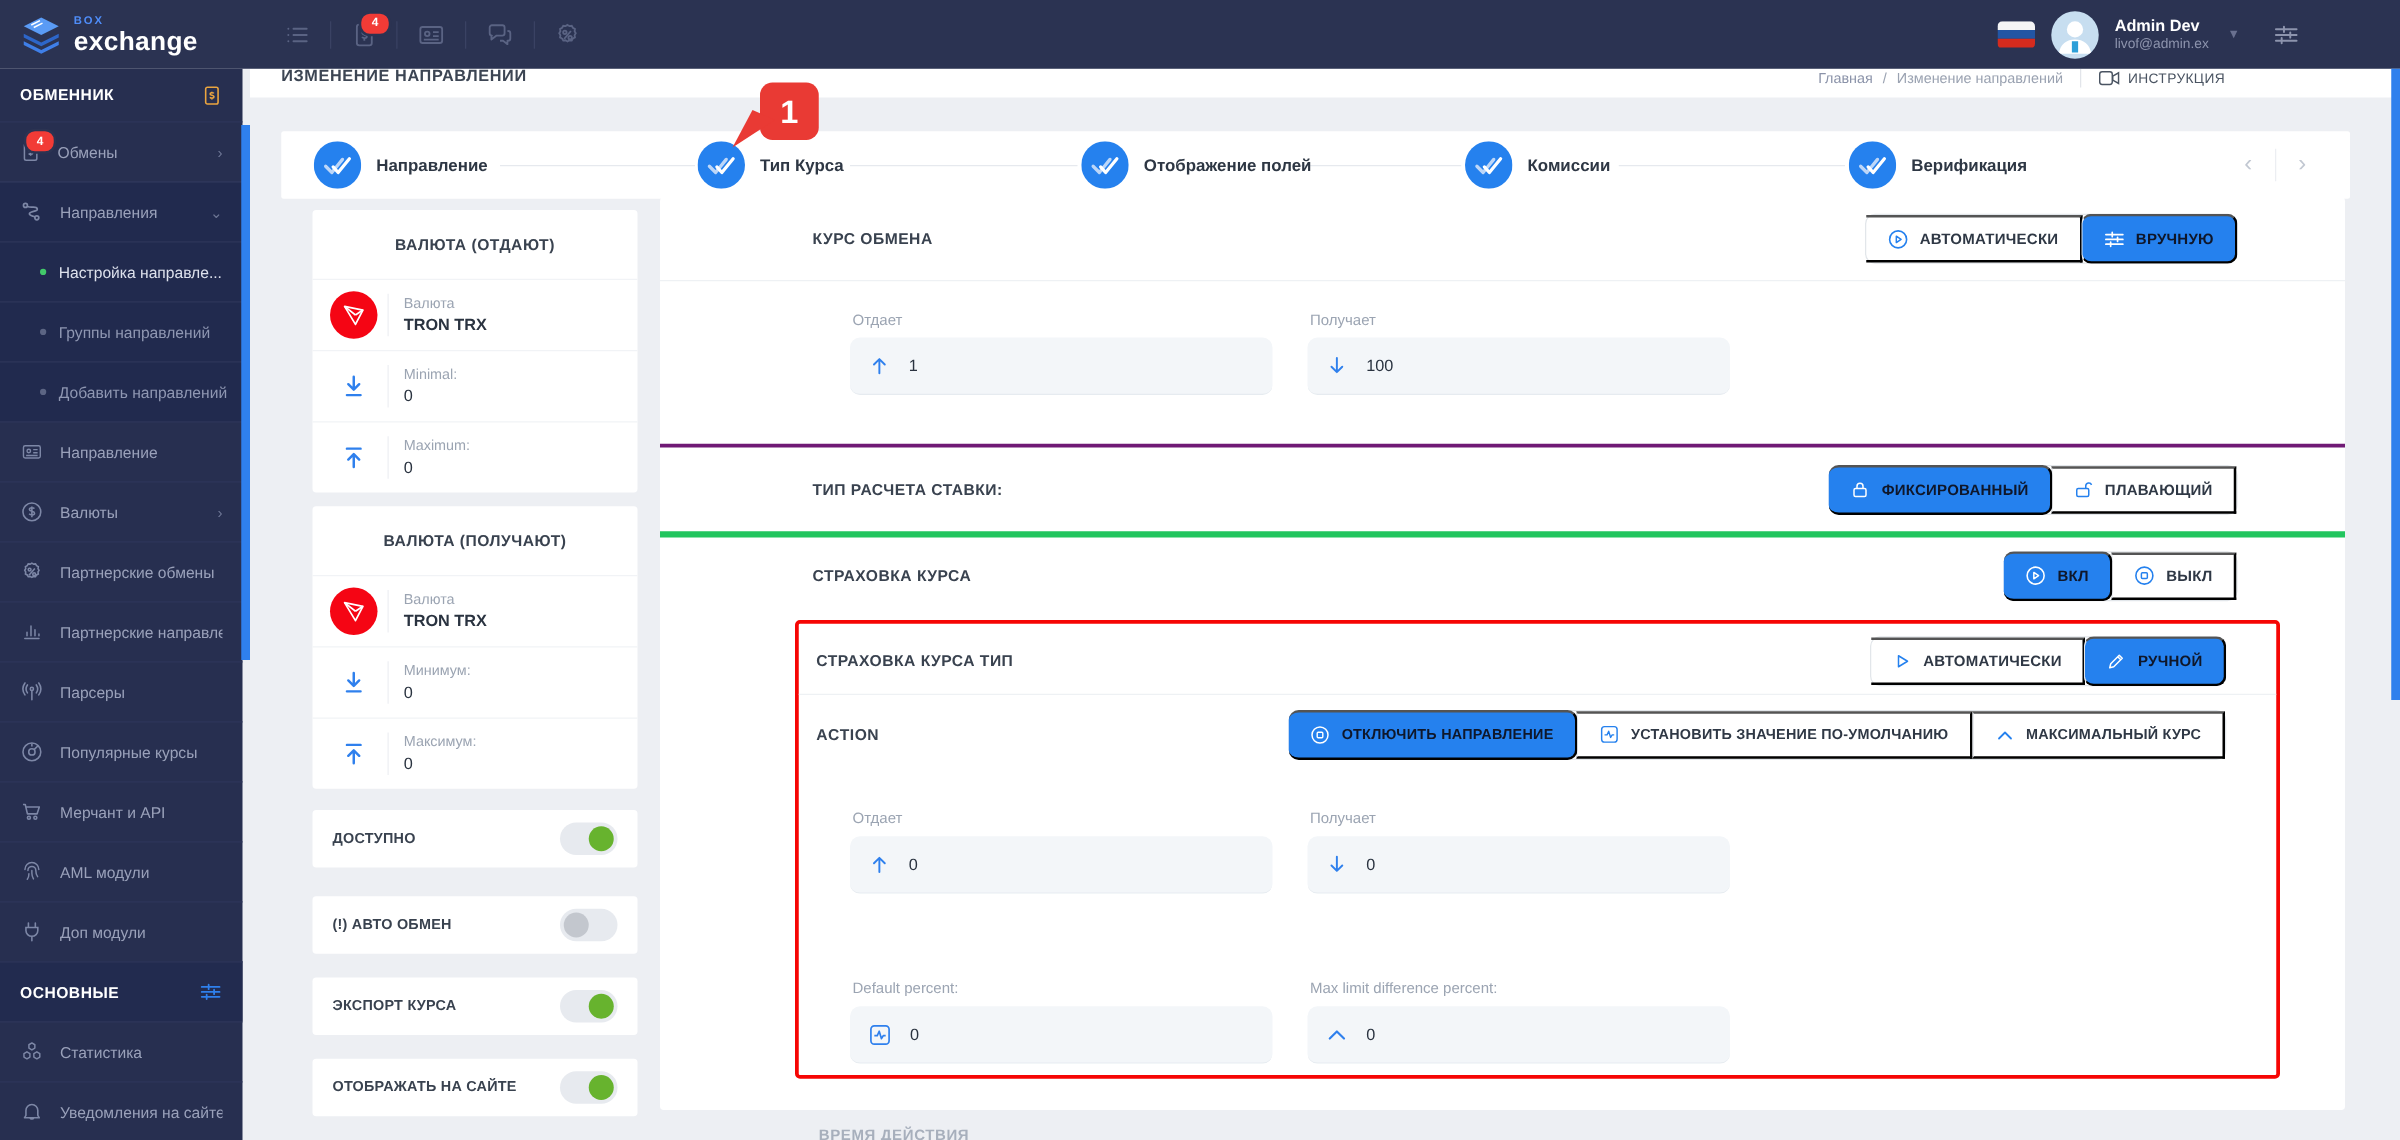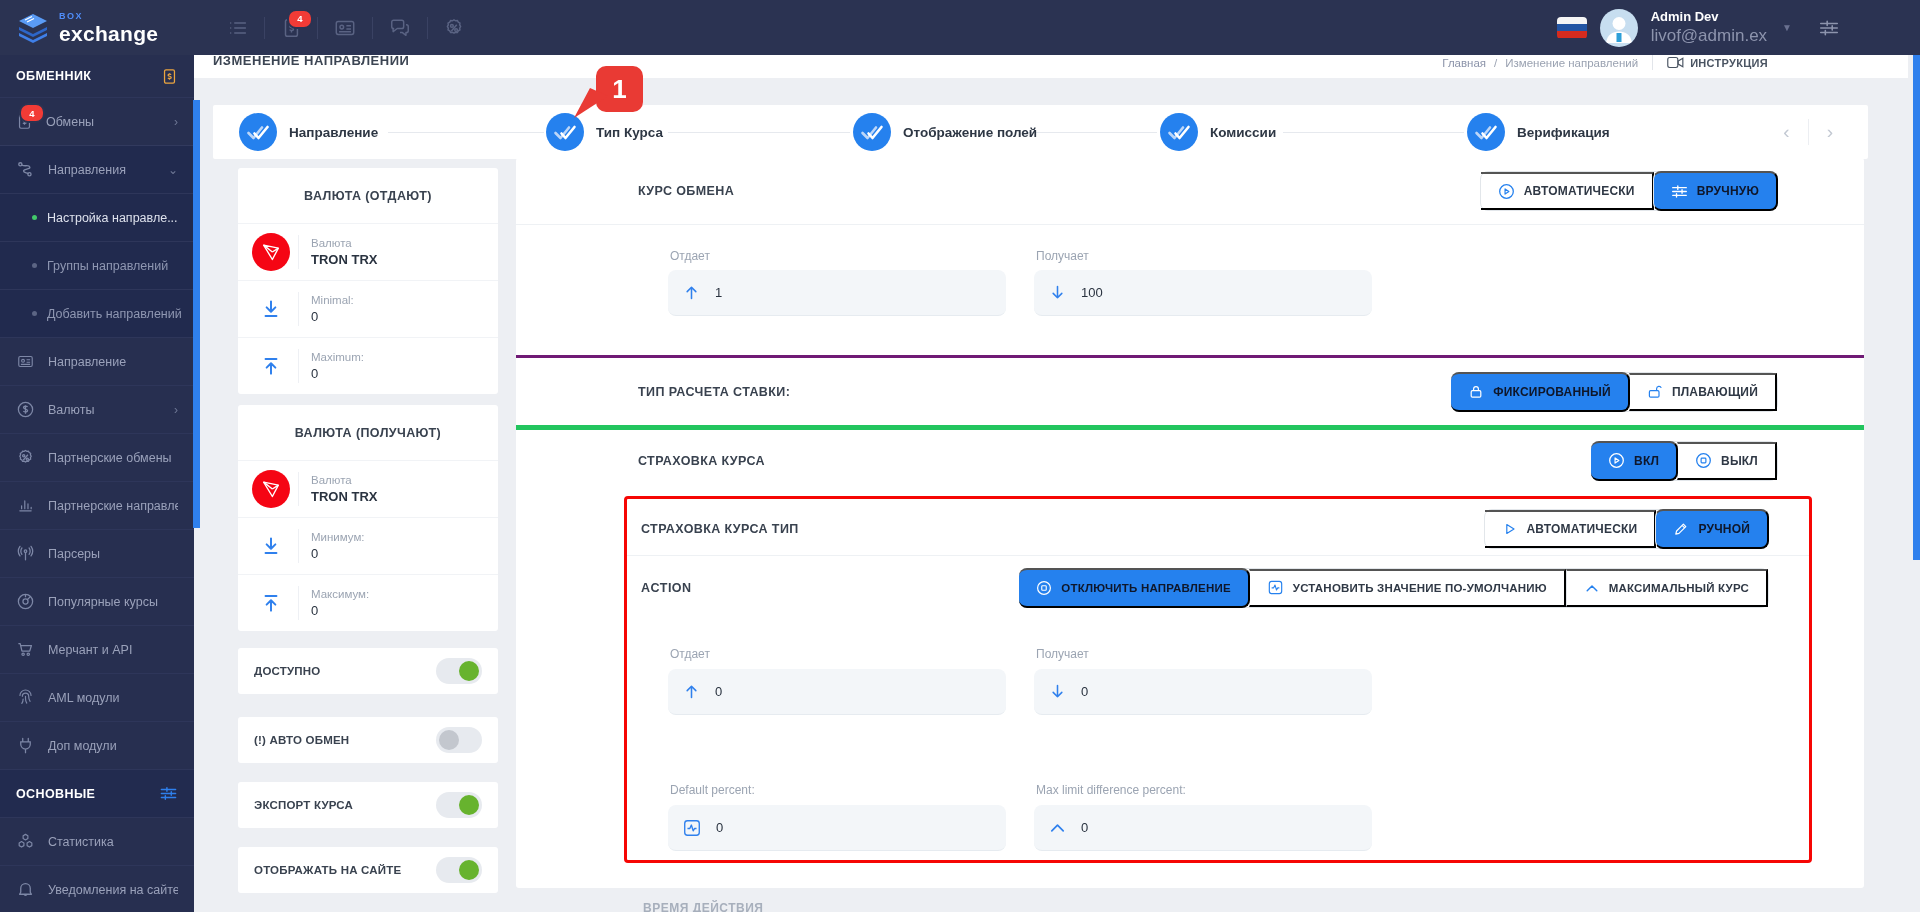--- a/index.html
+++ b/index.html
@@ -16,44 +16,44 @@
   .tb-ic{position:relative;padding:0 15px;border-left:1px solid #3a4263;display:flex;align-items:center}
   .tb-ic:first-child{border-left:none}
   .nbadge{position:absolute;top:-8px;right:4px;min-width:16px;height:16px;border-radius:9px;background:#f23b36;color:#fff;
           font-size:9.5px;font-weight:bold;display:flex;align-items:center;justify-content:center;padding:0 3px;border:2px solid #2b3352;box-sizing:content-box}
   .tb-right{position:absolute;right:128px;top:0;height:55px;display:flex;align-items:center;gap:13px}
   .flag{width:30px;height:22px;border-radius:4px;overflow:hidden;display:flex;flex-direction:column}
   .flag div{flex:1}
   .avatar{width:38px;height:38px;border-radius:50%;background:#c7def0;overflow:hidden;position:relative}
   .user-txt{line-height:1.25}
   .user-name{color:#fff;font-size:13px;font-weight:bold}
-  .user-email{color:#8d94ad;font-size:17px}
+  .user-email{color:#8d94ad;font-size:11px}
   .caret{color:#6a7190;font-size:10px;margin-left:2px}
   .tb-sliders{position:absolute;right:80px;top:17px}
   
   .sidebar{position:absolute;left:0;top:55px;width:194px;height:857px;background:#272f50;z-index:8;color:#9aa1ba;font-size:12.5px}
   .sb-head{height:42px;display:flex;align-items:center;justify-content:space-between;padding:0 16px;color:#fff;font-weight:bold;font-size:12.5px;letter-spacing:.4px}
   .sb-item{height:47px;display:flex;align-items:center;gap:13px;padding:0 16px;border-top:1px solid #2e365a;position:relative;cursor:pointer}
   .sb-item .lbl{white-space:nowrap;overflow:hidden}
   .chev{margin-left:auto;color:#6e7795;font-size:12px}
   .sb-group{background:#212a4e}
   .sb-sub{height:47px;display:flex;align-items:center;gap:10px;padding-left:32px;border-top:1px solid #2e365a;color:#8f97b2;cursor:pointer;background:#212a4e}
   .dot{width:5px;height:5px;border-radius:50%;background:#5c6584;flex:none}
   .sb-sub.active{color:#dde1ec}.sb-sub.active .dot{background:#42c96a}
   .sb-head2{height:47px;border-top:1px solid #2e365a;background:#222b4f}
   .sb-scroll{position:absolute;left:193px;top:100px;width:7px;height:428px;background:#2f80ed;z-index:10}
   .pg-scroll{position:absolute;right:0;top:55px;width:7px;height:505px;background:#2f80ed;z-index:10}
   
-  .page{position:absolute;left:188px;top:55px;width:1720px;height:857px;background:#edeff3;overflow:hidden}
+  .page{position:absolute;left:200px;top:55px;width:1720px;height:857px;background:#edeff3;overflow:hidden}
   .page-head{position:absolute;left:0;top:0;width:100%;height:23px;background:#fff;overflow:hidden}
   .pg-title{position:absolute;left:25px;top:-2px;font-size:13px;font-weight:bold;color:#3c4553;letter-spacing:.5px}
   .bc{position:absolute;right:140px;top:0;display:flex;align-items:center;gap:8px;font-size:11.5px;color:#9aa2b1}
   .bc .home{color:#8b93a9}
   .bc .vdiv{width:1px;height:15px;background:#e2e5ea;margin:0 6px}
-  .bc .instr{display:flex;align-items:center;gap:6px;font-weight:bold;color:#4a5462;font-size:11px;letter-spacing:.3px}
+  .bc .instr{display:flex;align-items:center;gap:6px;font-weight:normal;color:#4a5462;font-size:11px;letter-spacing:.3px}
   
   .stepper{position:absolute;left:25px;top:50px;width:1655px;height:54px;background:#fff;border-radius:2px}
   .step{position:absolute;top:8px;height:38px;display:flex;align-items:center;gap:12px}
   .step .slabel{font-size:13.5px;font-weight:bold;color:#2e3744;white-space:nowrap}
   .conn{position:absolute;top:27px;height:1px;background:#e6e9ee}
   .st-arrows{position:absolute;right:35px;top:8px;height:38px;display:flex;align-items:center;color:#c2c8d2;font-size:19px}
   .st-arrows .vdiv{width:1px;height:26px;background:#eceef2;margin:0 18px}
   .balloon{position:absolute;left:383px;top:-39px;width:47px;height:46px;background:#e93a34;border-radius:10px;z-index:3;
            display:flex;align-items:center;justify-content:center;color:#fff;font-size:26px;font-weight:bold}
   .balloon svg{position:absolute;left:-22px;top:22px}

